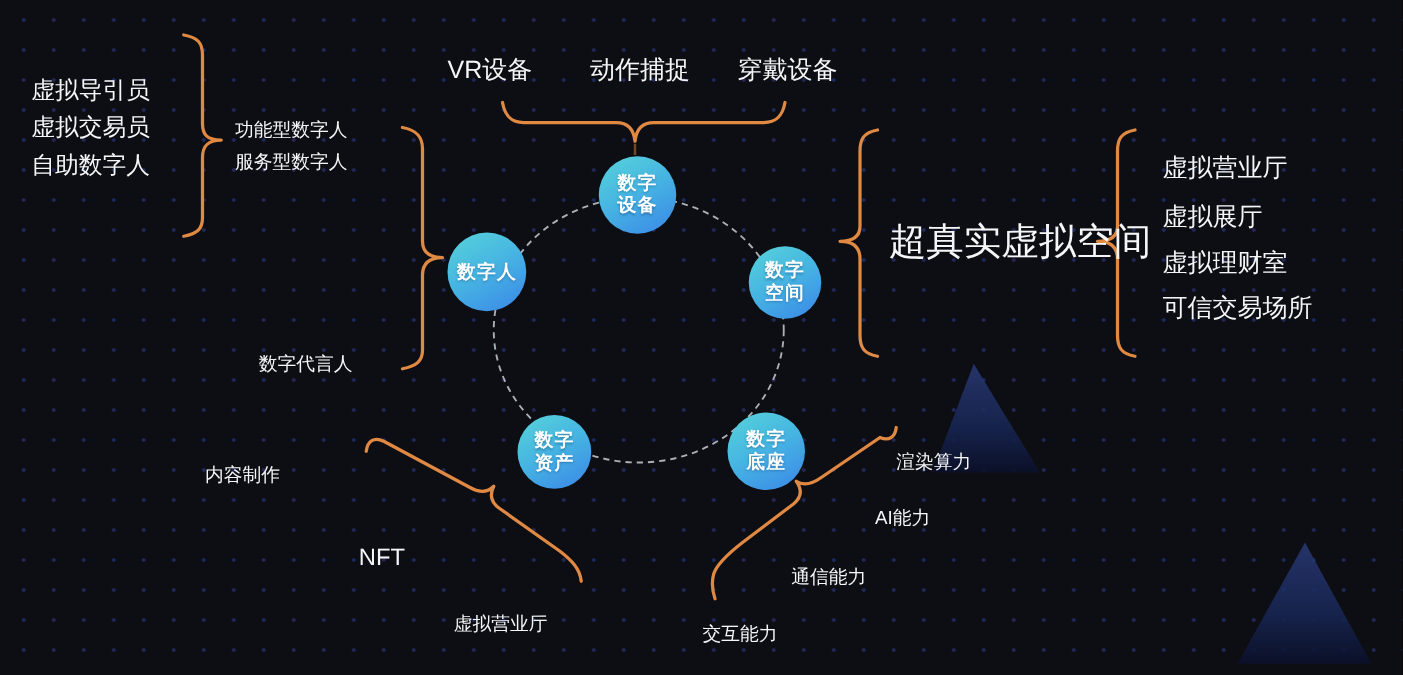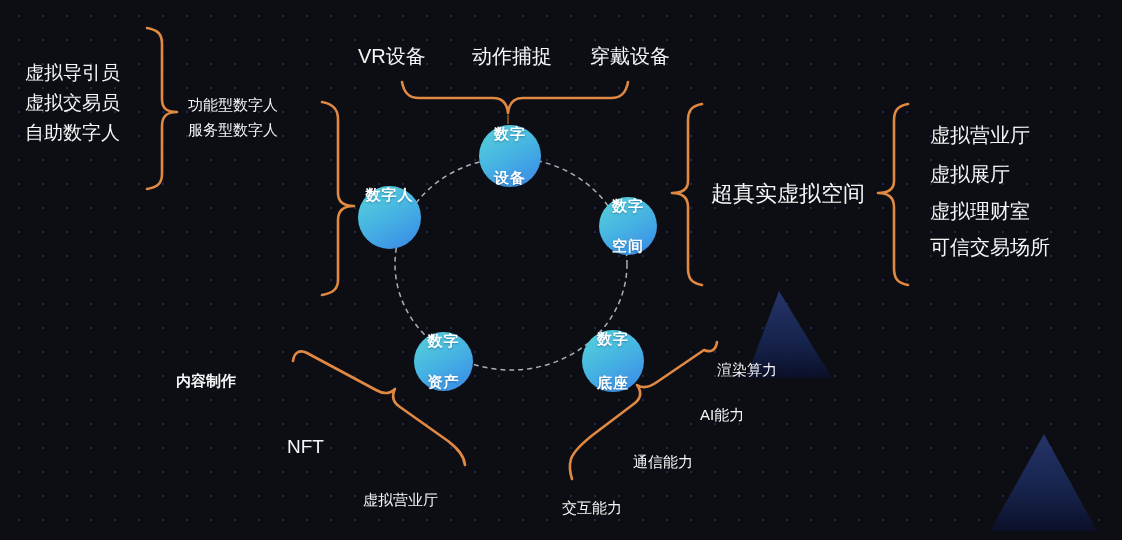--- a/index.html
+++ b/index.html
@@ -9,29 +9,29 @@
     background-image:radial-gradient(circle,#1f2754 1.3px,rgba(0,0,0,0) 1.5px);
     background-size:24px 24px;background-position:7px 4px;
     font-family:"Liberation Sans","DejaVu Sans",sans-serif;
     color:#f5f6f8;
   }
   .overlay{position:absolute;left:0;top:0;width:1122px;height:540px;}
   .brace{fill:none;stroke:#e08943;stroke-width:2.6;stroke-linecap:round;stroke-linejoin:round;}
   .node{
     position:absolute;border-radius:50%;
     background:linear-gradient(150deg,#57d4d9 0%,#46b4e2 48%,#3a86e8 100%);
-    display:flex;flex-direction:column;align-items:center;justify-content:space-between;
+    display:flex;flex-direction:column;align-items:center;justify-content:center;
     color:#fff;font-weight:700;font-size:15px;line-height:18px;letter-spacing:1px;
     text-shadow:0 1px 2px rgba(0,40,80,.35);
   }
   .lbl{position:absolute;white-space:nowrap;color:#f5f6f8;}
   .f19{font-size:19px;line-height:22px;}
   .f20{font-size:20px;line-height:22px;}
   .f21{font-size:15px;line-height:24px;}
-  .f22{font-size:22px;line-height:24px;}
+  .f22{font-size:30px;line-height:24px;}
 </style>
 </head>
 <body>
 
 <div class="stage">
 
   <svg class="overlay" viewBox="0 0 1122 540">
     <defs>
       <linearGradient id="mtn" x1="0" y1="0" x2="0" y2="1">
         <stop offset="0" stop-color="#2a3a78" stop-opacity="0.85"></stop>
@@ -92,28 +92,29 @@
   <div class="lbl f20" style="left:338px;top:45px;margin-left:20px;">VR设备</div>
   <div class="lbl f20" style="left:472px;top:45px;">动作捕捉</div>
   <div class="lbl f20" style="left:590px;top:45px;">穿戴设备</div>
 
   <div class="lbl f19" style="left:25px;top:62px;">虚拟导引员</div>
   <div class="lbl f19" style="left:25px;top:92px;">虚拟交易员</div>
   <div class="lbl f19" style="left:25px;top:122px;">自助数字人</div>
 
   <div class="lbl f21" style="left:188px;top:93px;">功能型数字人</div>
   <div class="lbl f21" style="left:188px;top:118px;">服务型数字人</div>
+  <div class="lbl f21" style="left:207px;top:280px;">数字代言人</div>
 
   <div class="lbl f22" style="left:711px;top:182px;">超真实虚拟空间</div>
   <div class="lbl f20" style="left:930px;top:124px;">虚拟营业厅</div>
   <div class="lbl f20" style="left:930px;top:163px;">虚拟展厅</div>
   <div class="lbl f20" style="left:930px;top:200px;">虚拟理财室</div>
   <div class="lbl f20" style="left:930px;top:236px;">可信交易场所</div>
 
-  <div class="lbl f21" style="left:176px;top:369px;font-weight:bold;">内容制作</div>
+  <div class="lbl f21" style="left:164px;top:369px;">内容制作</div>
   <div class="lbl f19" style="left:287px;top:436px;">NFT</div>
   <div class="lbl f21" style="left:363px;top:488px;">虚拟营业厅</div>
 
   <div class="lbl f21" style="left:717px;top:358px;">渲染算力</div>
   <div class="lbl f21" style="left:700px;top:403px;">AI能力</div>
   <div class="lbl f21" style="left:633px;top:450px;text-align:right;">通信能力</div>
   <div class="lbl f21" style="left:562px;top:496px;">交互能力</div>
 
 </div>
 

